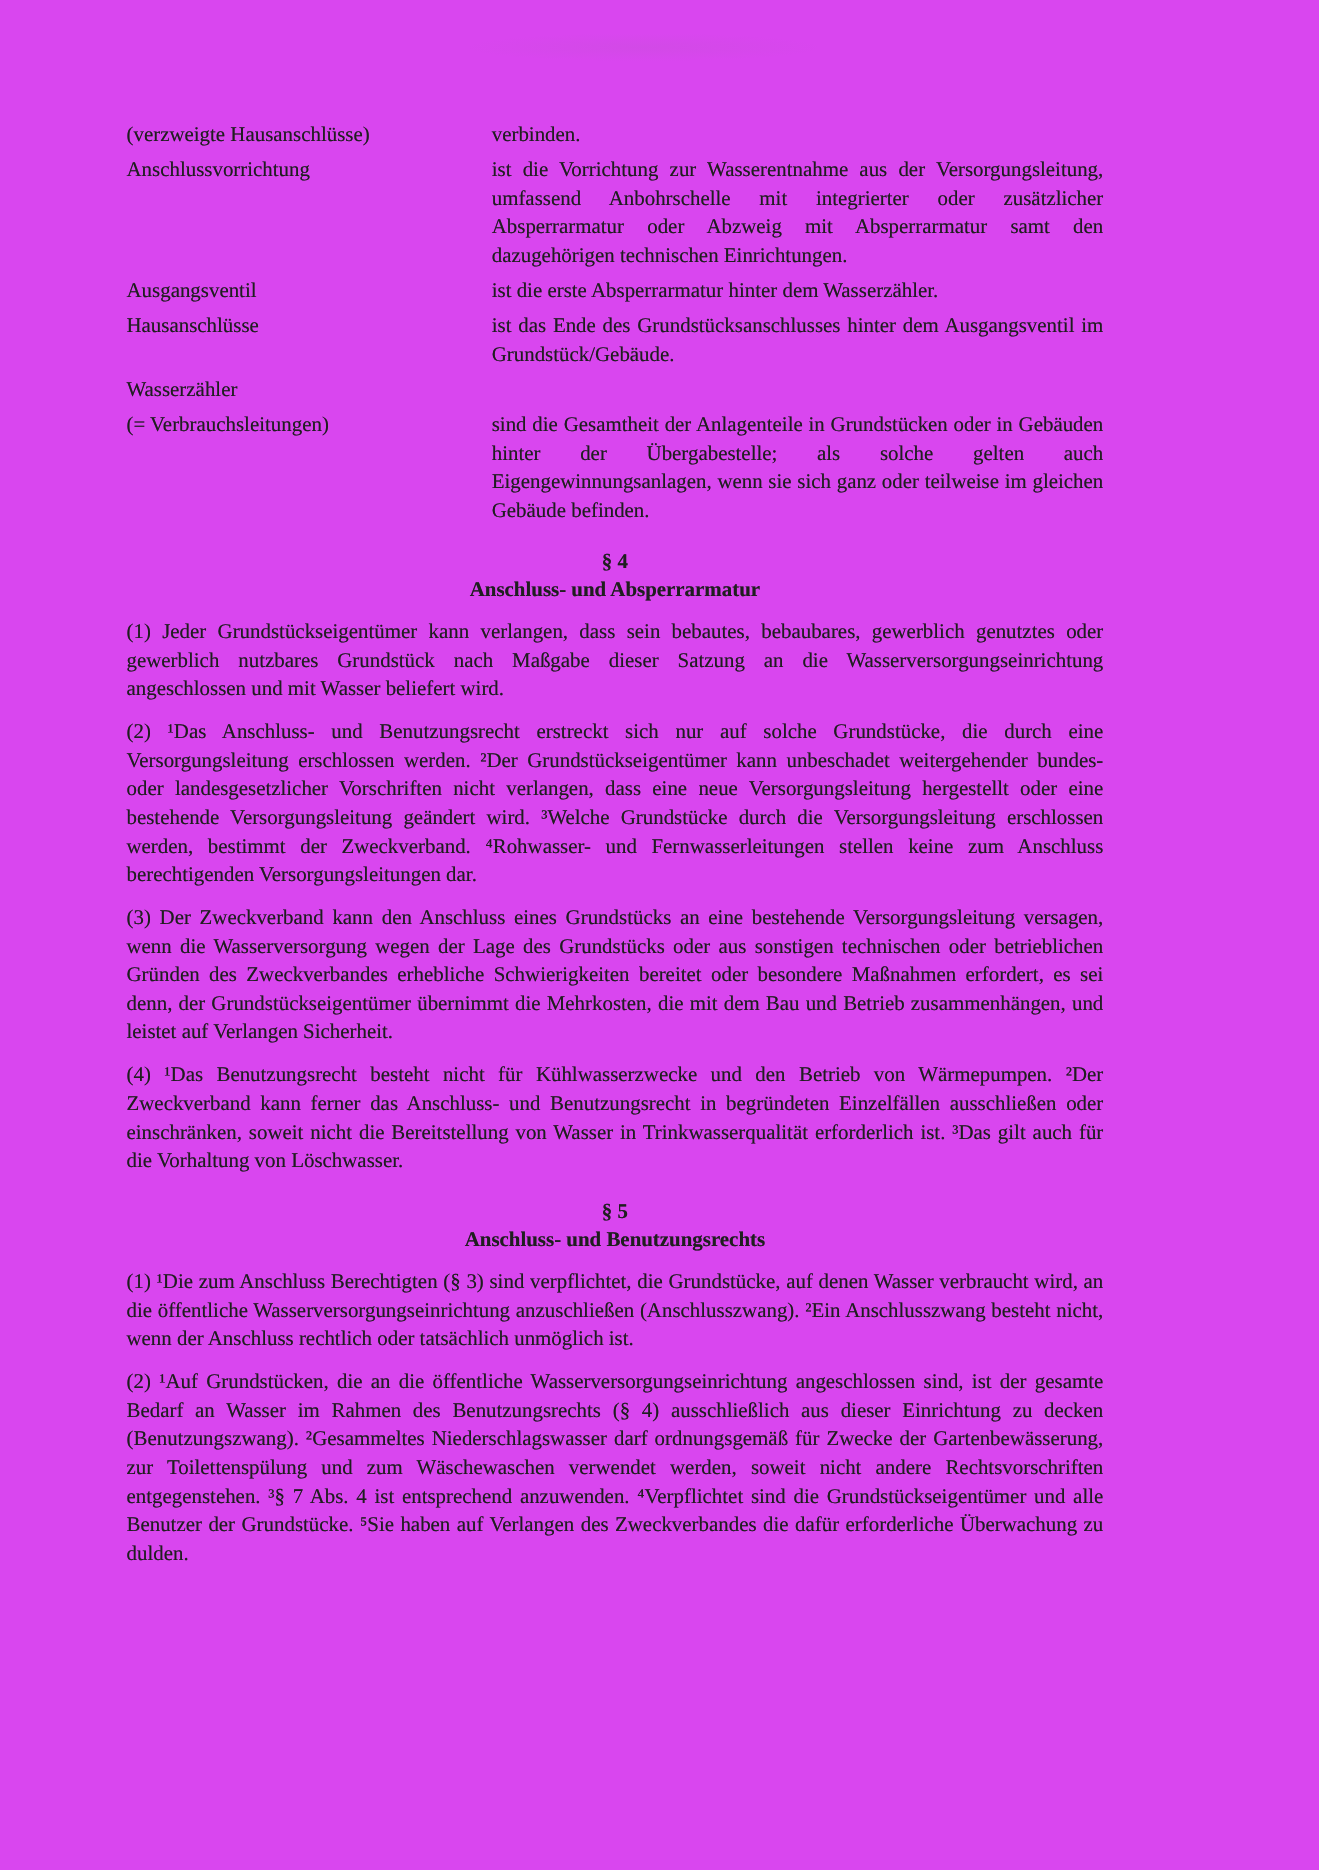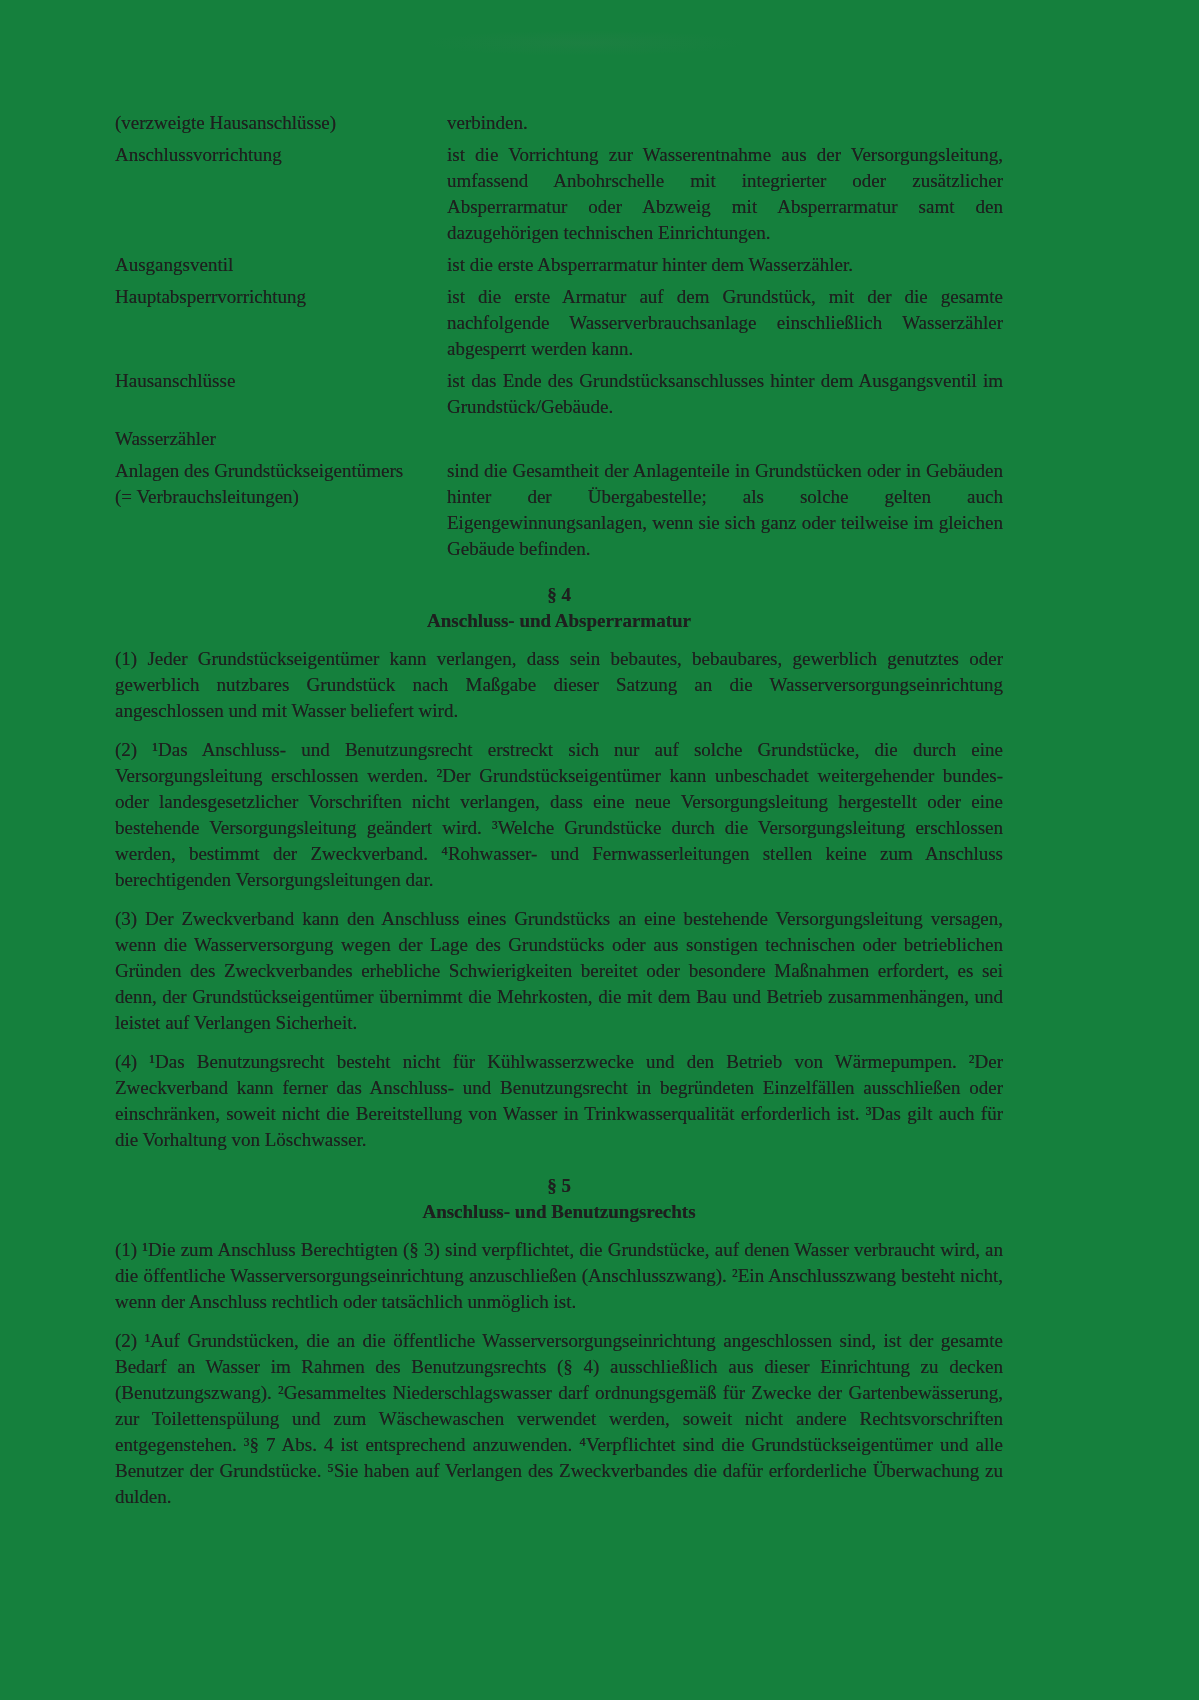--- a/index.html
+++ b/index.html
@@ -13,21 +13,21 @@
     font-family: "Liberation Serif", "DejaVu Serif", serif;
     color: #1f1f1f;
     position: relative;
     overflow: hidden;
   }
   .sheet {
     position: absolute;
     left: 0; top: 0;
     width: 1199px;
     height: 1700px;
-    background: #15803d;
+    background: #d946ef;
   }
   .scan-smudge {
     position: absolute;
     top: 30px; left: 420px;
     width: 330px; height: 26px;
     background: radial-gradient(ellipse at center, rgba(120,120,120,0.07), rgba(120,120,120,0) 70%);
     border-radius: 50%;
   }
   .content {
     position: absolute;
@@ -87,46 +87,38 @@
     </div>
 
     <div class="def-row">
       <div class="def-term">
         <div>Ausgangsventil</div>
         <div></div>
       </div>
       <div class="def-text">ist die erste Absperrarmatur hinter dem Wasserzähler.</div>
     </div>
 
-    <div class="def-row">
-      <div class="def-term">
-        <div>Hauptabsperrvorrichtung</div>
-        <div></div>
-      </div>
-      <div class="def-text">ist die erste Armatur auf dem Grundstück, mit der die gesamte nachfolgende Wasserverbrauchsanlage einschließlich Wasserzähler abgesperrt werden kann.</div>
-    </div>
 
     <div class="def-row">
       <div class="def-term">
         <div>Hausanschlüsse</div>
         <div></div>
       </div>
       <div class="def-text">ist das Ende des Grundstücksanschlusses hinter dem Ausgangsventil im Grundstück/Gebäude.</div>
     </div>
 
     <div class="def-row">
       <div class="def-term">
         <div>Wasserzähler</div>
         <div></div>
       </div>
     </div>
 
     <div class="def-row">
       <div class="def-term">
-        <div>Anlagen des Grundstückseigentümers</div>
         <div>(= Verbrauchsleitungen)</div>
       </div>
       <div class="def-text">sind die Gesamtheit der Anlagenteile in Grundstücken oder in Gebäuden hinter der Übergabestelle; als solche gelten auch Eigengewinnungsanlagen, wenn sie sich ganz oder teilweise im gleichen Gebäude befinden.</div>
     </div>
 
     <div class="section-heading">
       <div>§ 4</div>
       <div>Anschluss- und Absperrarmatur</div>
     </div>
     <p class="para">(1) Jeder Grundstückseigentümer kann verlangen, dass sein bebautes, bebaubares, gewerblich genutztes oder gewerblich nutzbares Grundstück nach Maßgabe dieser Satzung an die Wasserversorgungseinrichtung angeschlossen und mit Wasser beliefert wird.</p>

